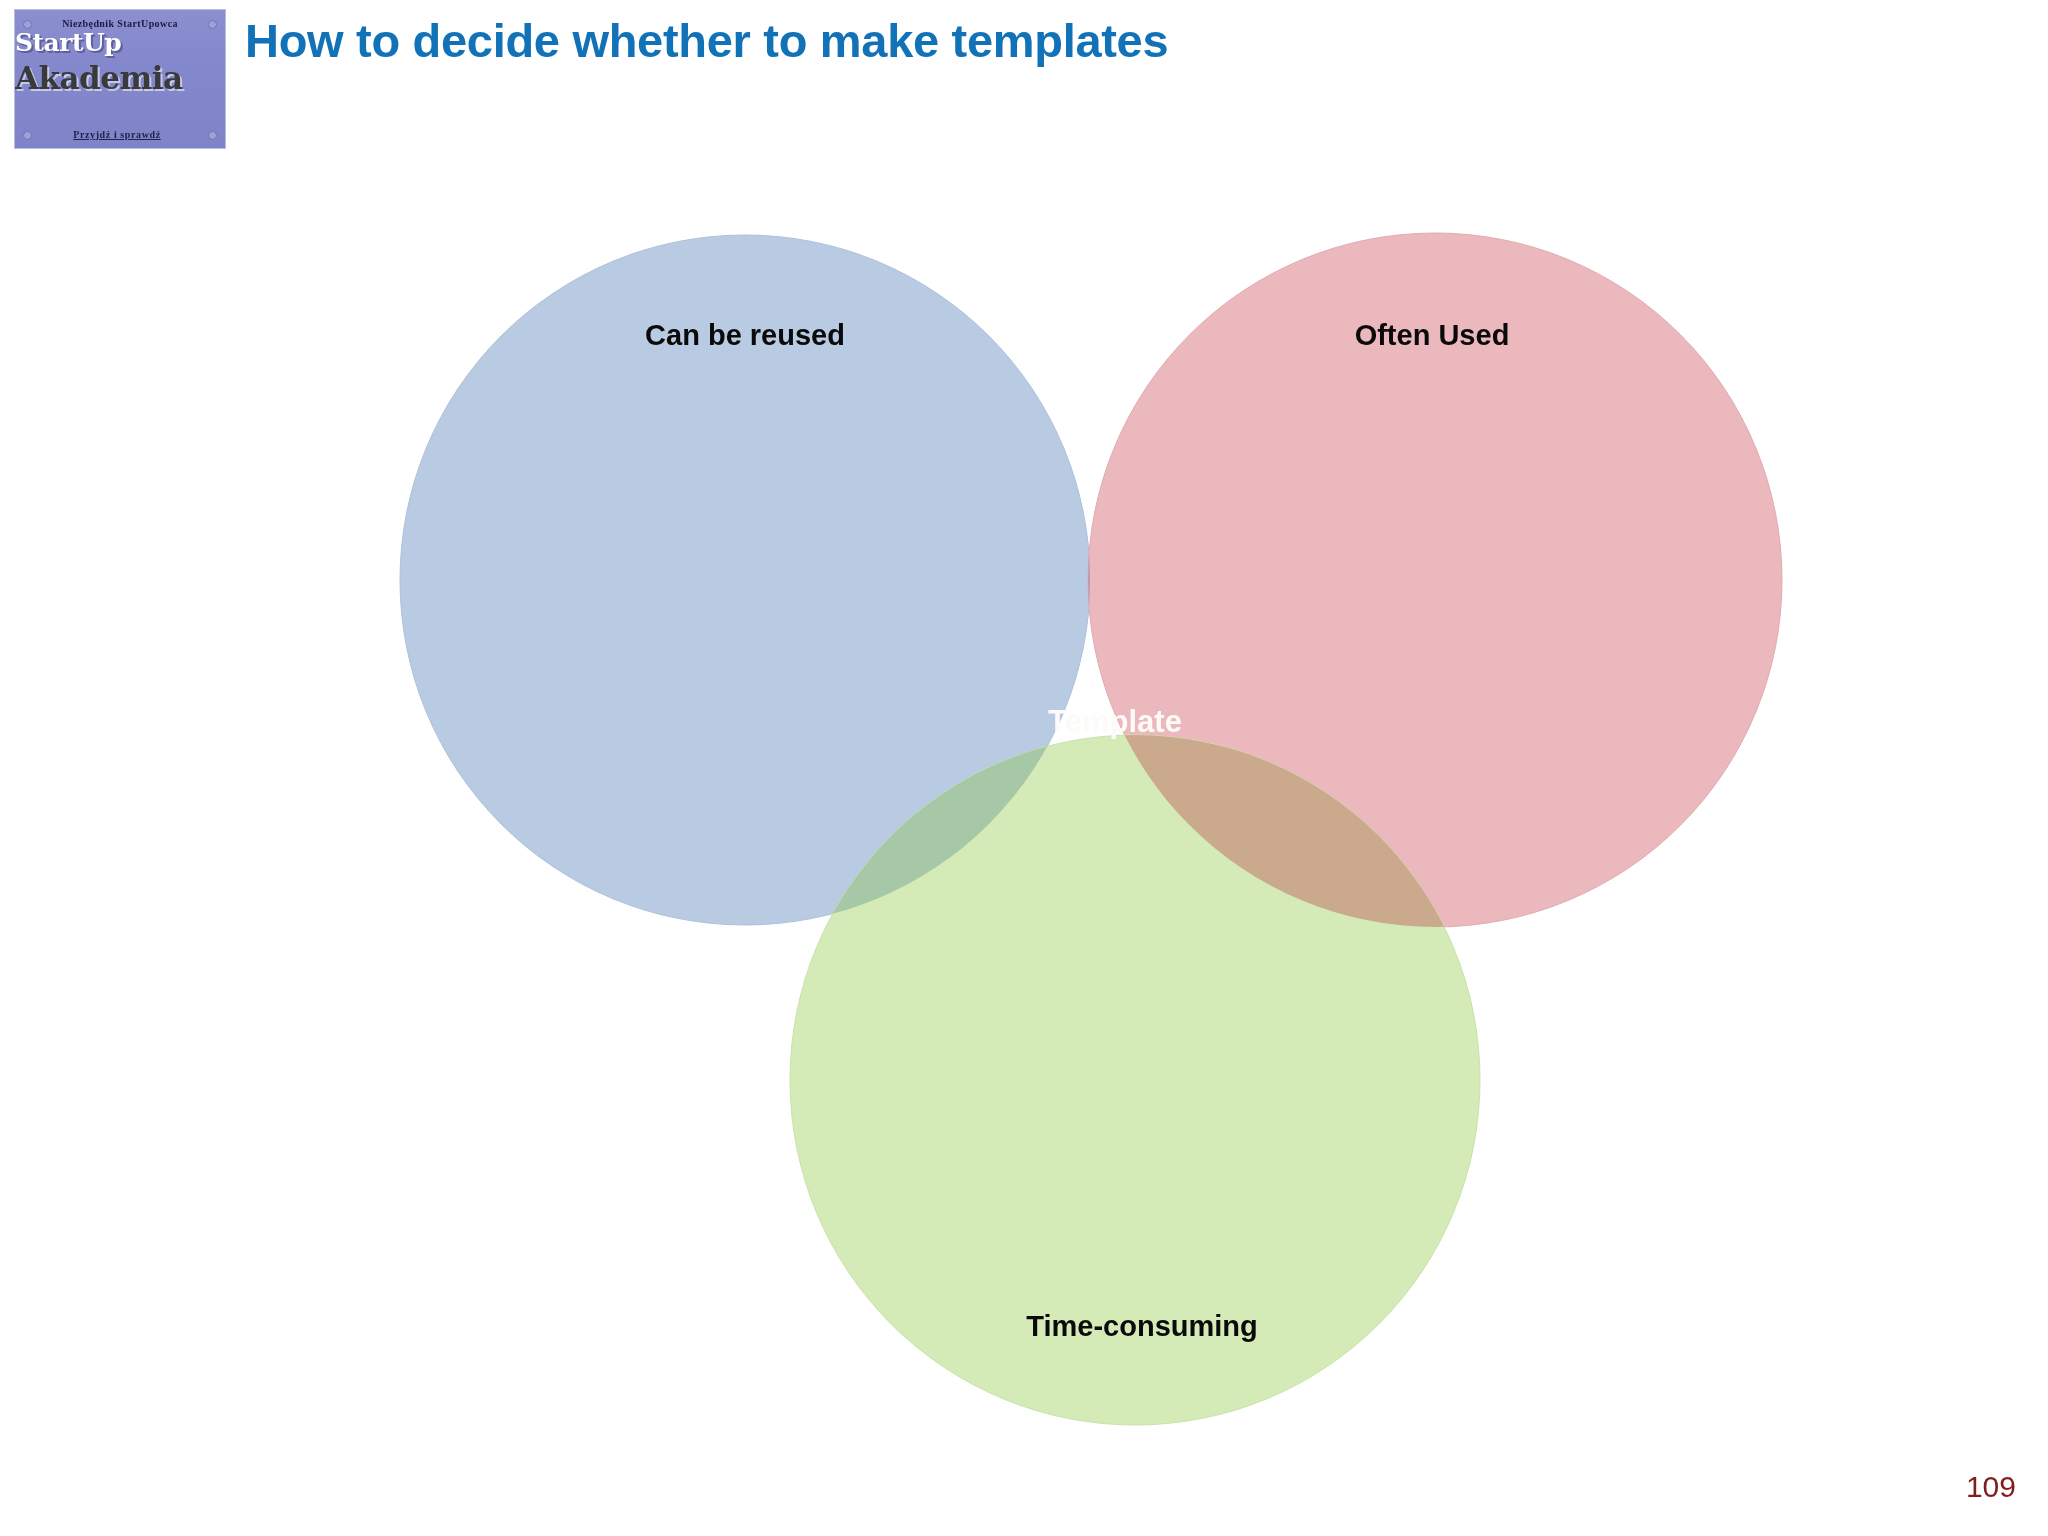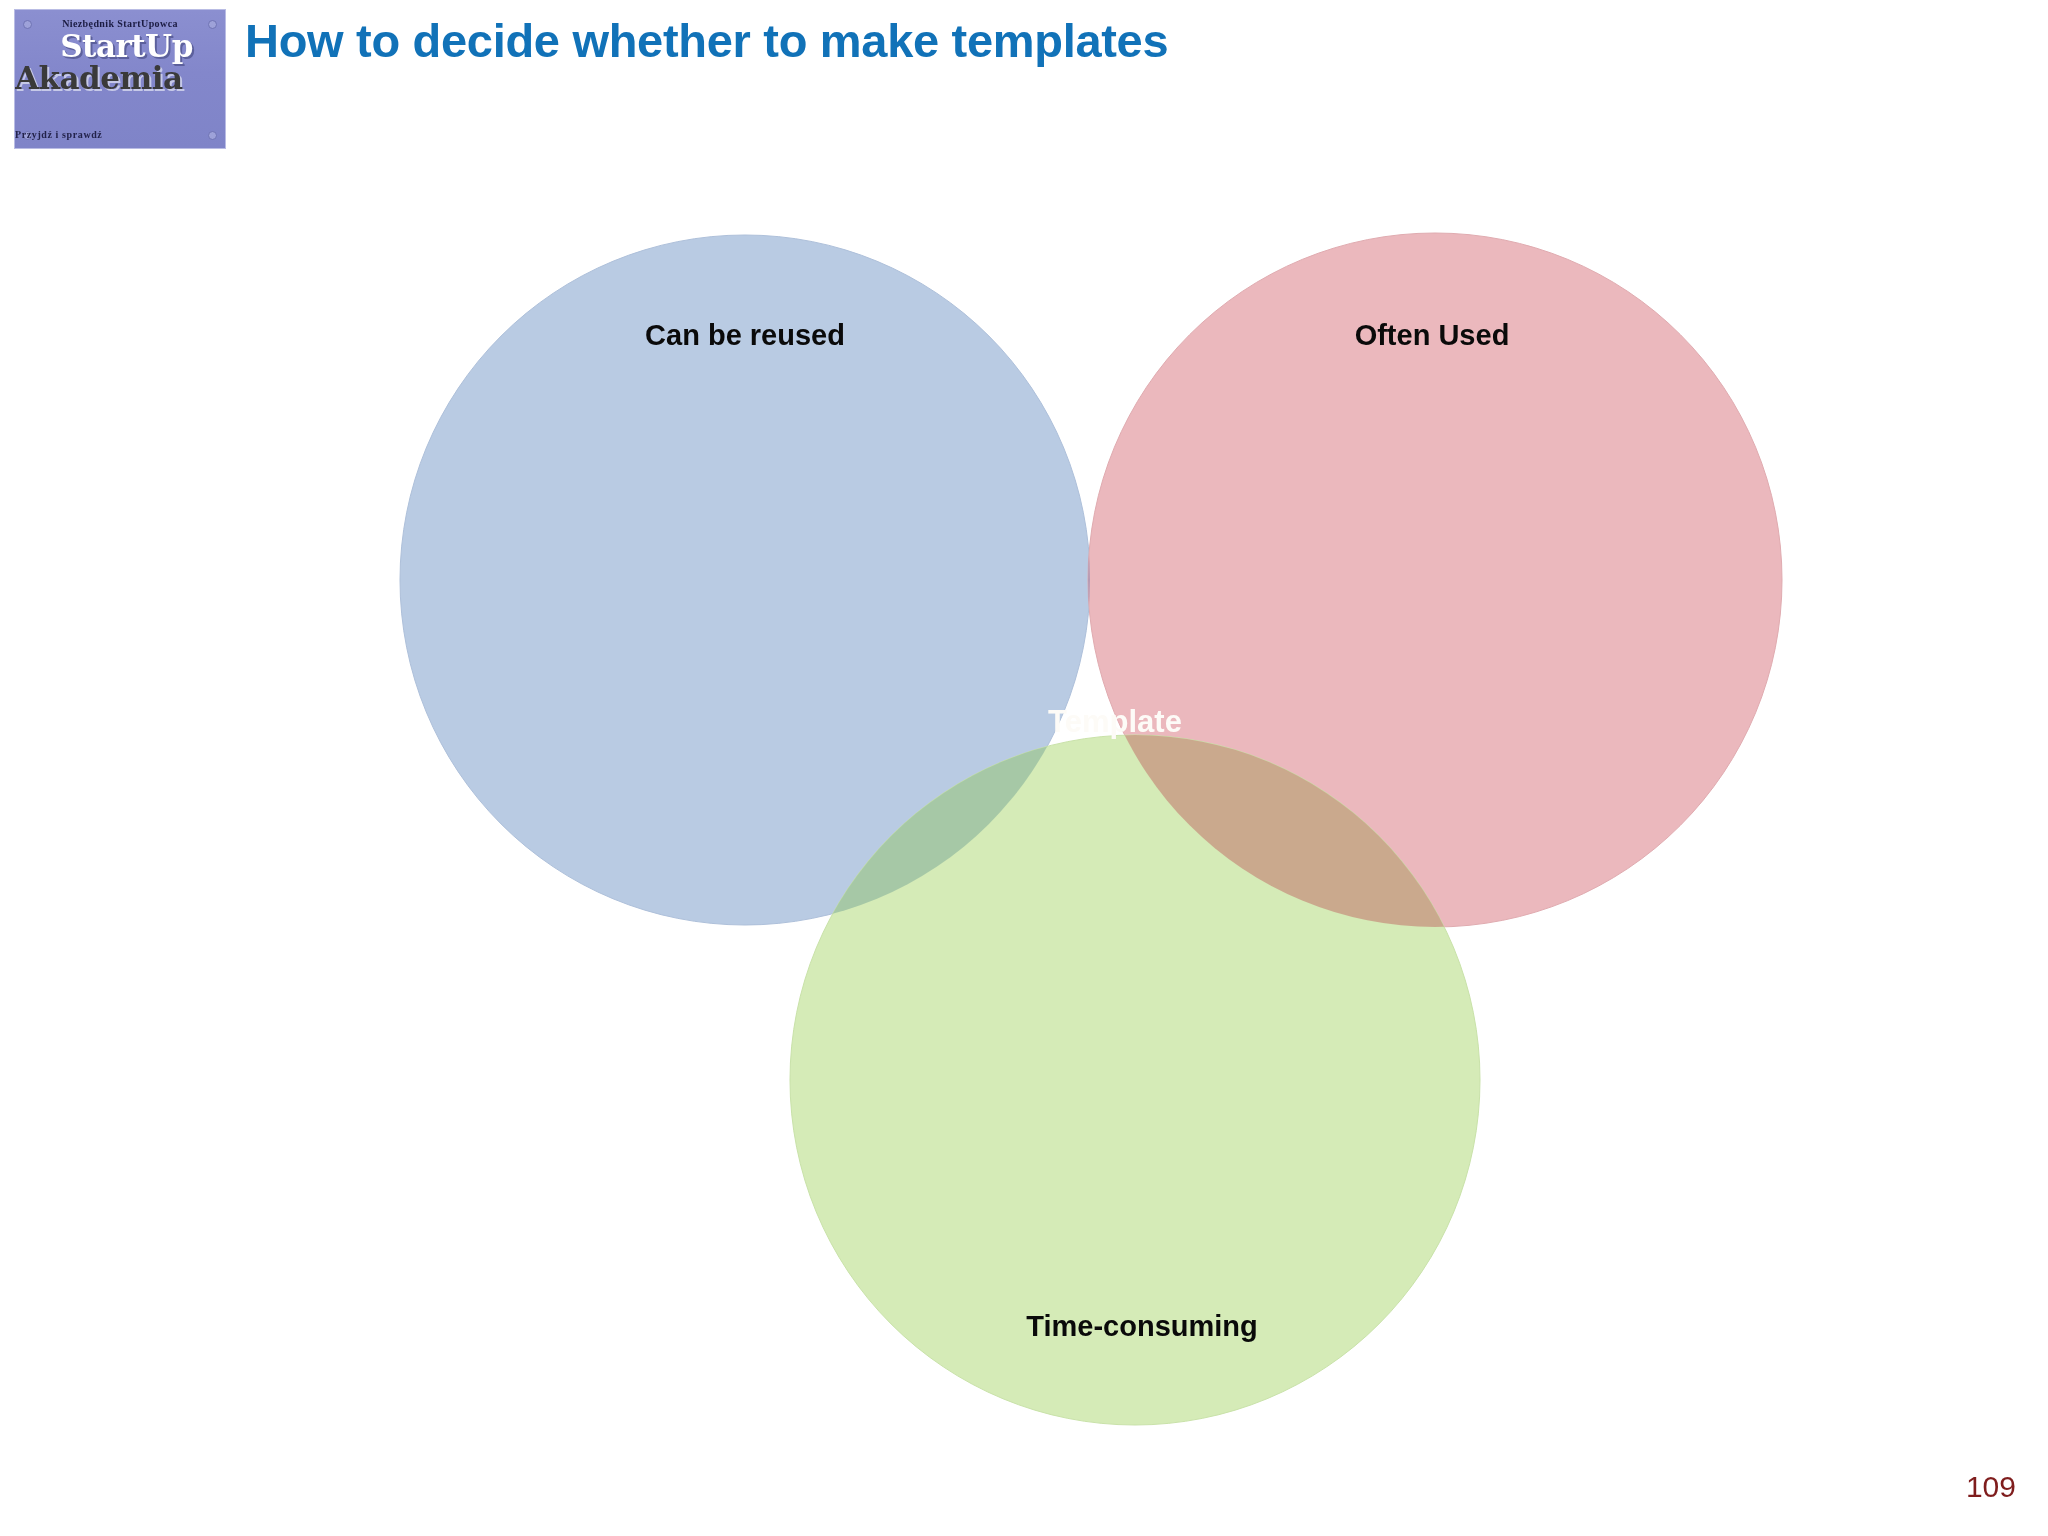--- a/index.html
+++ b/index.html
@@ -51,51 +51,52 @@
     font-family: "Liberation Serif", serif;
     font-weight: bold;
     font-size: 10px;
     letter-spacing: 0.4px;
     color: #1b1b42;
   }
   #logo .logo-main1 {
     position: absolute;
     left: 0; right: 0;
     top: 20px;
-    text-align: center;
+    text-align: left;
     font-family: "DejaVu Serif", serif;
     font-weight: bold;
-    font-size: 31px;
+    font-size: 25px;
     letter-spacing: -0.5px;
     color: #ffffff;
     text-shadow: 2px 2px 0 #5c609c, 1px 1px 0 #5c609c;
     line-height: 1.05;
-    padding-left: 13px;
   }
   #logo .logo-main2 {
     position: absolute;
     left: 0; right: 0;
     top: 52px;
     font-family: "DejaVu Serif", serif;
     font-weight: bold;
     font-size: 31px;
     letter-spacing: -0.5px;
     color: #3a3a3a;
     text-shadow: 2px 2px 0 #c6c9e8;
     line-height: 1.05;
   }
   #logo .logo-bottom {
     position: absolute;
     left: 0; right: 6px;
     bottom: 8px;
+    text-align: center;
     font-family: "Liberation Serif", serif;
     font-weight: bold;
     font-size: 10px;
     letter-spacing: 0.6px;
     color: #22224a;
+    text-decoration: underline;
   }
 
   
   #slide-title {
     position: absolute;
     left: 245px;
     top: 14px;
     width: 1600px;
     font-size: 47px;
     font-weight: bold;

